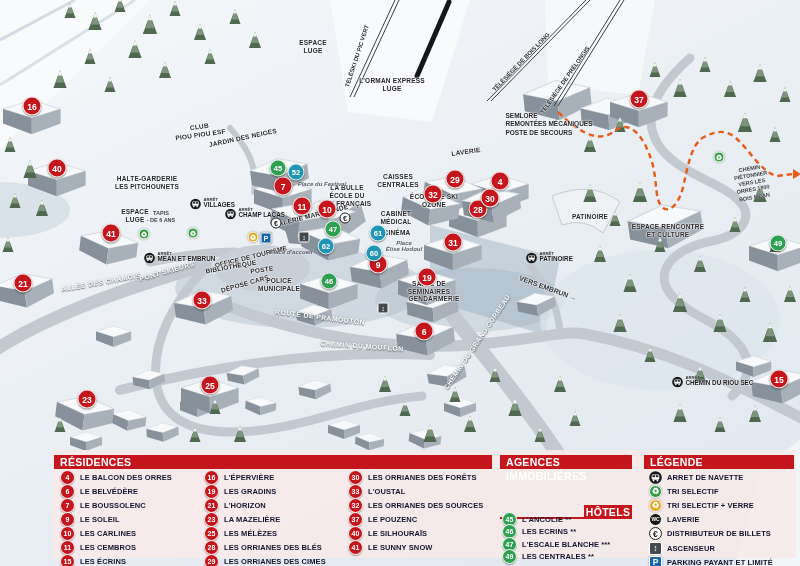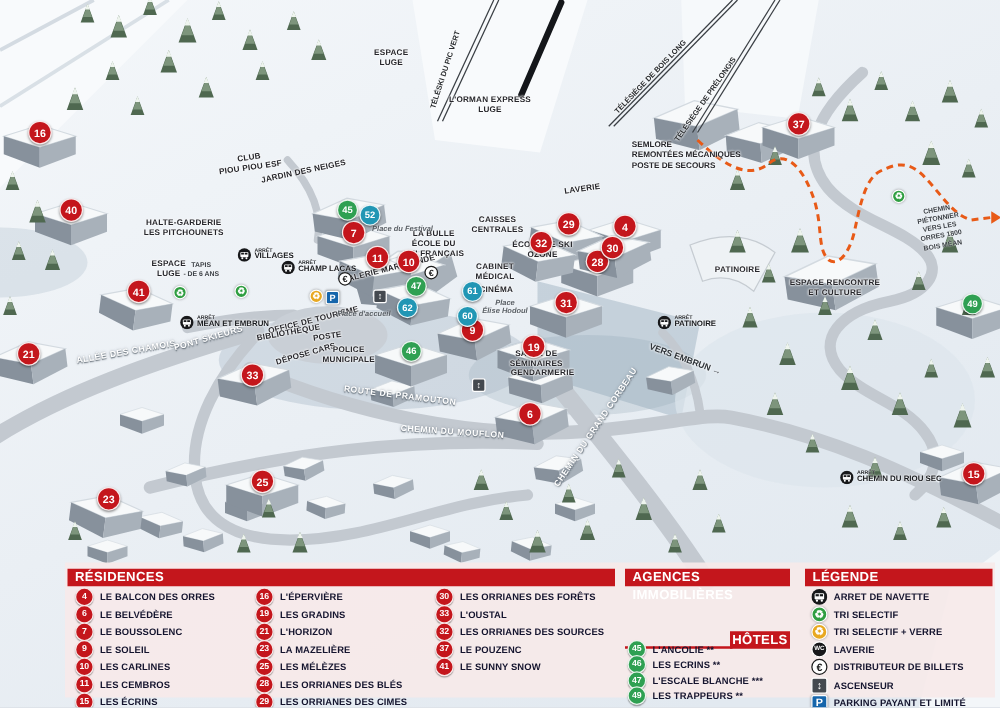--- a/index.html
+++ b/index.html
@@ -698,40 +698,44 @@
         </div>
         <div class="prow" style="height: 14px;">
           <span class="pnum r">32</span>
           <span class="plbl">LES ORRIANES DES SOURCES</span>
         </div>
         <div class="prow" style="height: 14px;">
           <span class="pnum r">37</span>
           <span class="plbl">LE POUZENC</span>
         </div>
         <div class="prow" style="height: 14px;">
+          <span class="pnum r">40</span>
+          <span class="plbl">LE SILHOURAÏS</span>
+        </div>
+        <div class="prow" style="height: 14px;">
           <span class="pnum r">41</span>
           <span class="plbl">LE SUNNY SNOW</span>
         </div>
       </div>
     <div id="ho-rows" class="col" style="left:450px;top:63px">
         <div class="prow" style="height: 12.5px;">
           <span class="pnum g">45</span>
           <span class="plbl">L'ANCOLIE **</span>
         </div>
         <div class="prow" style="height: 12.5px;">
           <span class="pnum g">46</span>
           <span class="plbl">LES ECRINS **</span>
         </div>
         <div class="prow" style="height: 12.5px;">
           <span class="pnum g">47</span>
           <span class="plbl">L'ESCALE BLANCHE ***</span>
         </div>
         <div class="prow" style="height: 12.5px;">
           <span class="pnum g">49</span>
-          <span class="plbl">LES TRAPPEURS **</span>
+          <span class="plbl">LES CENTRALES **</span>
         </div>
       </div>
     <div id="lg-rows" class="col" style="left:597px;top:20px">
         <div class="prow" style="height: 14.2px;">
           <span class="gicon" style="height: 13px; width: 13px;">
             <svg viewBox="0 0 12 12" width="13" height="13">
               <circle cx="6" cy="6" r="5.8" fill="#17181a"></circle>
               <rect x="2.5" y="3.3" width="7" height="4.7" rx="1" fill="#fff"></rect>
               <rect x="3.2" y="4" width="2.4" height="1.6" fill="#17181a"></rect>
               <rect x="6.3" y="4" width="2.4" height="1.6" fill="#17181a"></rect>

